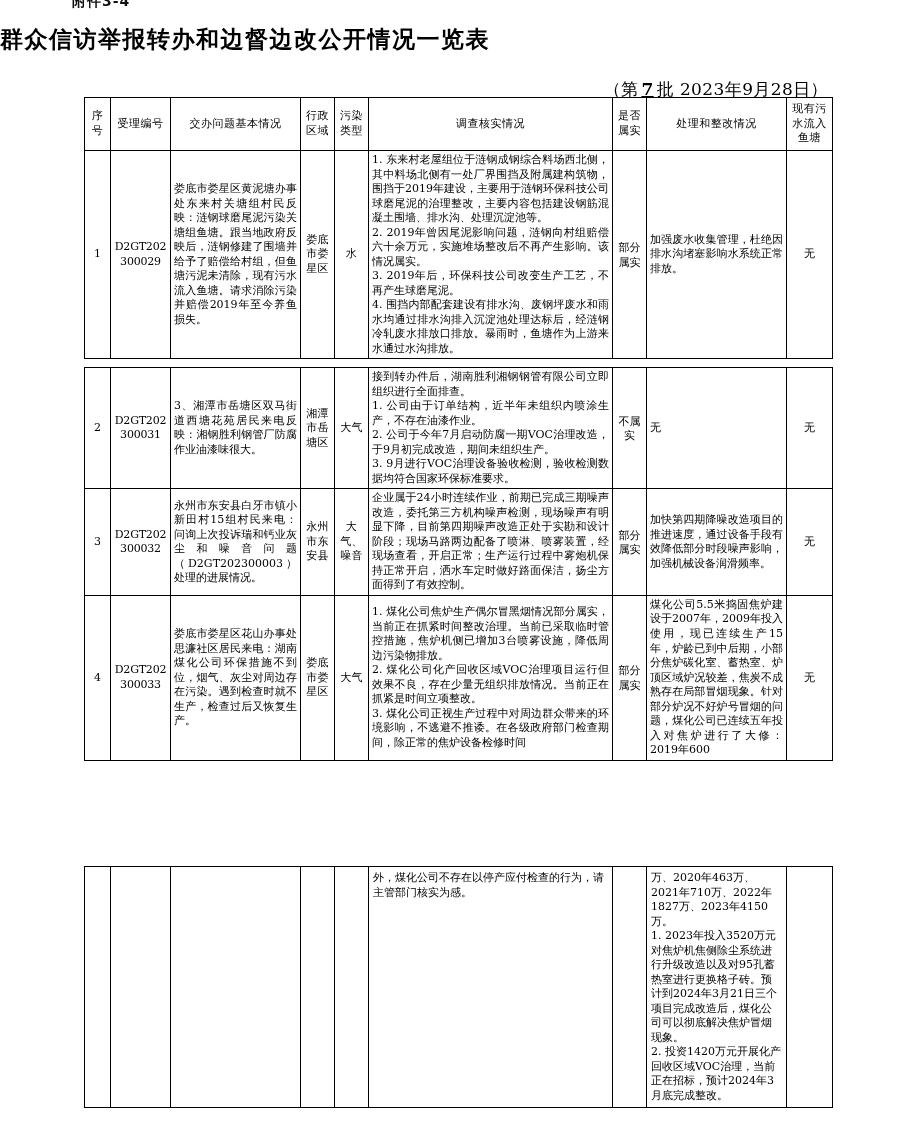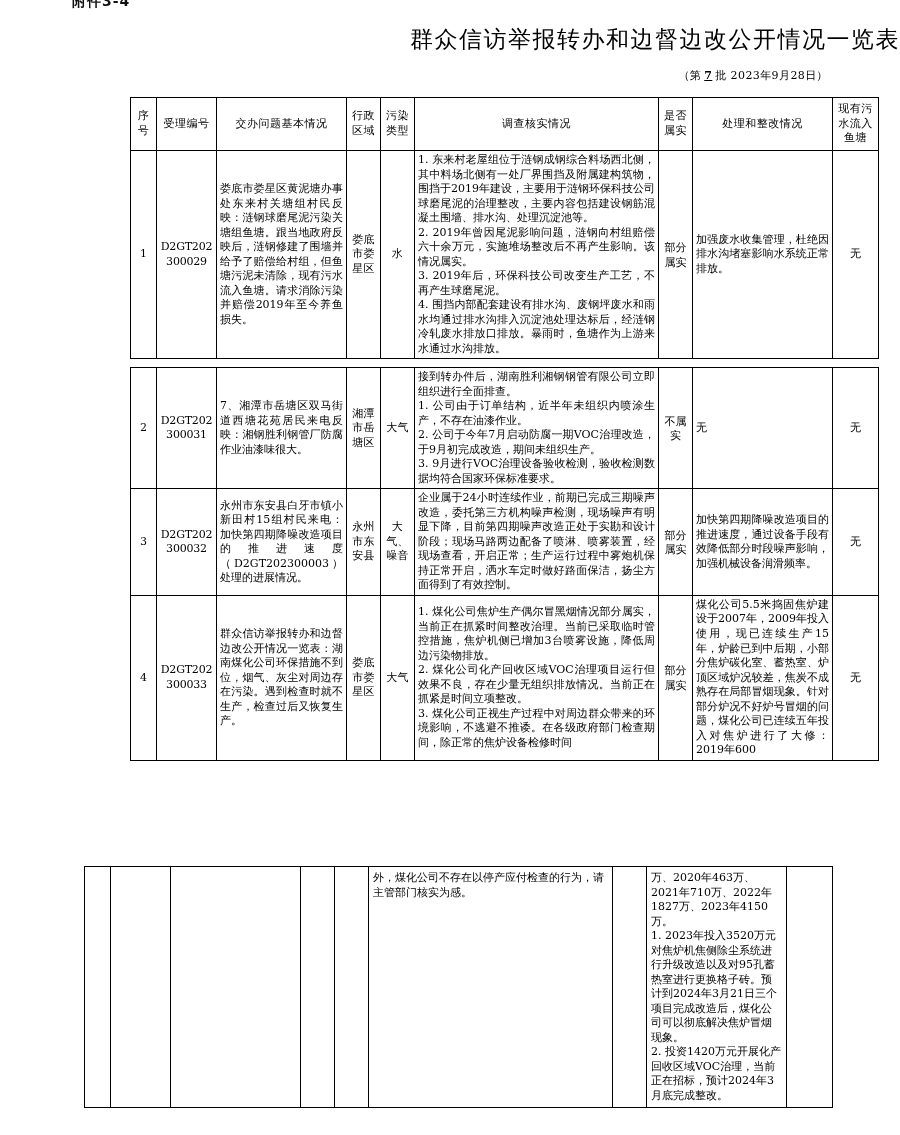--- a/index.html
+++ b/index.html
@@ -29,49 +29,48 @@
     font-weight: bold;
     letter-spacing: 1px;
     line-height: 14px;
     color: #111;
   }
   .doc-title {
     position: absolute;
     left: 0;
     right: 0;
     top: 24px;
-    text-align: right;
+    text-align: left;
     font-size: 23px;
-    font-weight: normal;
+    font-weight: bold;
     letter-spacing: 1.5px;
     font-family: "DejaVu Serif", "Liberation Serif", serif;
   }
   .batch-line {
     position: absolute;
     right: 72px;
-    top: 68px;
-    font-size: 11px;
+    top: 78px;
+    font-size: 17px;
     letter-spacing: 0.4px;
     font-family: "DejaVu Serif", "Liberation Serif", serif;
   }
   .batch-line .num {
     text-decoration: underline;
     font-weight: bold;
     padding: 0 3px;
   }
 
   table.grid {
     position: absolute;
     left: 84px;
     top: 97px;
     width: 734px;
     border-collapse: collapse;
     table-layout: fixed;
     font-family: "DejaVu Serif", "Liberation Serif", serif;
-    margin-left: 46px;
   }
   table.grid td, table.grid th {
     border: 1px solid #000;
     vertical-align: middle;
     padding: 2px 3px;
     font-weight: normal;
     font-size: 11px;
     line-height: 1.32;
   }
   thead th {
@@ -198,56 +197,56 @@
         <td class="resp">无</td>
       </tr>
 
       <tr class="spacer">
         <td colspan="9"></td>
       </tr>
 
       <tr>
         <td class="seq">2</td>
         <td class="code">D2GT202300031</td>
-        <td class="desc">7、湘潭市岳塘区双马街道西塘花苑居民来电反映：湘钢胜利钢管厂防腐作业油漆味很大。</td>
+        <td class="desc">3、湘潭市岳塘区双马街道西塘花苑居民来电反映：湘钢胜利钢管厂防腐作业油漆味很大。</td>
         <td class="region">湘潭市岳塘区</td>
         <td class="type">大气</td>
         <td class="inv">
           <p class="p">接到转办件后，湖南胜利湘钢钢管有限公司立即组织进行全面排查。</p>
           <p class="p">1. 公司由于订单结构，近半年未组织内喷涂生产，不存在油漆作业。</p>
           <p class="p">2. 公司于今年7月启动防腐一期VOC治理改造，于9月初完成改造，期间未组织生产。</p>
           <p class="p">3. 9月进行VOC治理设备验收检测，验收检测数据均符合国家环保标准要求。</p>
         </td>
         <td class="istrue">不属实</td>
         <td class="fix">
           <p class="p">无</p>
         </td>
         <td class="resp">无</td>
       </tr>
 
       <tr>
         <td class="seq">3</td>
         <td class="code">D2GT202300032</td>
-        <td class="desc">永州市东安县白牙市镇小新田村15组村民来电：加快第四期降噪改造项目的推进速度（D2GT202300003）处理的进展情况。</td>
+        <td class="desc">永州市东安县白牙市镇小新田村15组村民来电：问询上次投诉瑞和钙业灰尘和噪音问题（D2GT202300003）处理的进展情况。</td>
         <td class="region">永州市东安县</td>
         <td class="type">大气、噪音</td>
         <td class="inv">
           <p class="p">企业属于24小时连续作业，前期已完成三期噪声改造，委托第三方机构噪声检测，现场噪声有明显下降，目前第四期噪声改造正处于实勘和设计阶段；现场马路两边配备了喷淋、喷雾装置，经现场查看，开启正常；生产运行过程中雾炮机保持正常开启，洒水车定时做好路面保洁，扬尘方面得到了有效控制。</p>
         </td>
         <td class="istrue">部分属实</td>
         <td class="fix">
           <p class="p">加快第四期降噪改造项目的推进速度，通过设备手段有效降低部分时段噪声影响，加强机械设备润滑频率。</p>
         </td>
         <td class="resp">无</td>
       </tr>
 
       <tr>
         <td class="seq">4</td>
         <td class="code">D2GT202300033</td>
-        <td class="desc">群众信访举报转办和边督边改公开情况一览表：湖南煤化公司环保措施不到位，烟气、灰尘对周边存在污染。遇到检查时就不生产，检查过后又恢复生产。</td>
+        <td class="desc">娄底市娄星区花山办事处思濂社区居民来电：湖南煤化公司环保措施不到位，烟气、灰尘对周边存在污染。遇到检查时就不生产，检查过后又恢复生产。</td>
         <td class="region">娄底市娄星区</td>
         <td class="type">大气</td>
         <td class="inv">
           <p class="p">1. 煤化公司焦炉生产偶尔冒黑烟情况部分属实，当前正在抓紧时间整改治理。当前已采取临时管控措施，焦炉机侧已增加3台喷雾设施，降低周边污染物排放。</p>
           <p class="p">2. 煤化公司化产回收区域VOC治理项目运行但效果不良，存在少量无组织排放情况。当前正在抓紧是时间立项整改。</p>
           <p class="p">3. 煤化公司正视生产过程中对周边群众带来的环境影响，不逃避不推诿。在各级政府部门检查期间，除正常的焦炉设备检修时间</p>
         </td>
         <td class="istrue">部分属实</td>
         <td class="fix">
           <p class="p">煤化公司5.5米捣固焦炉建设于2007年，2009年投入使用，现已连续生产15年，炉龄已到中后期，小部分焦炉碳化室、蓄热室、炉顶区域炉况较差，焦炭不成熟存在局部冒烟现象。针对部分炉况不好炉号冒烟的问题，煤化公司已连续五年投入对焦炉进行了大修：2019年600</p>

